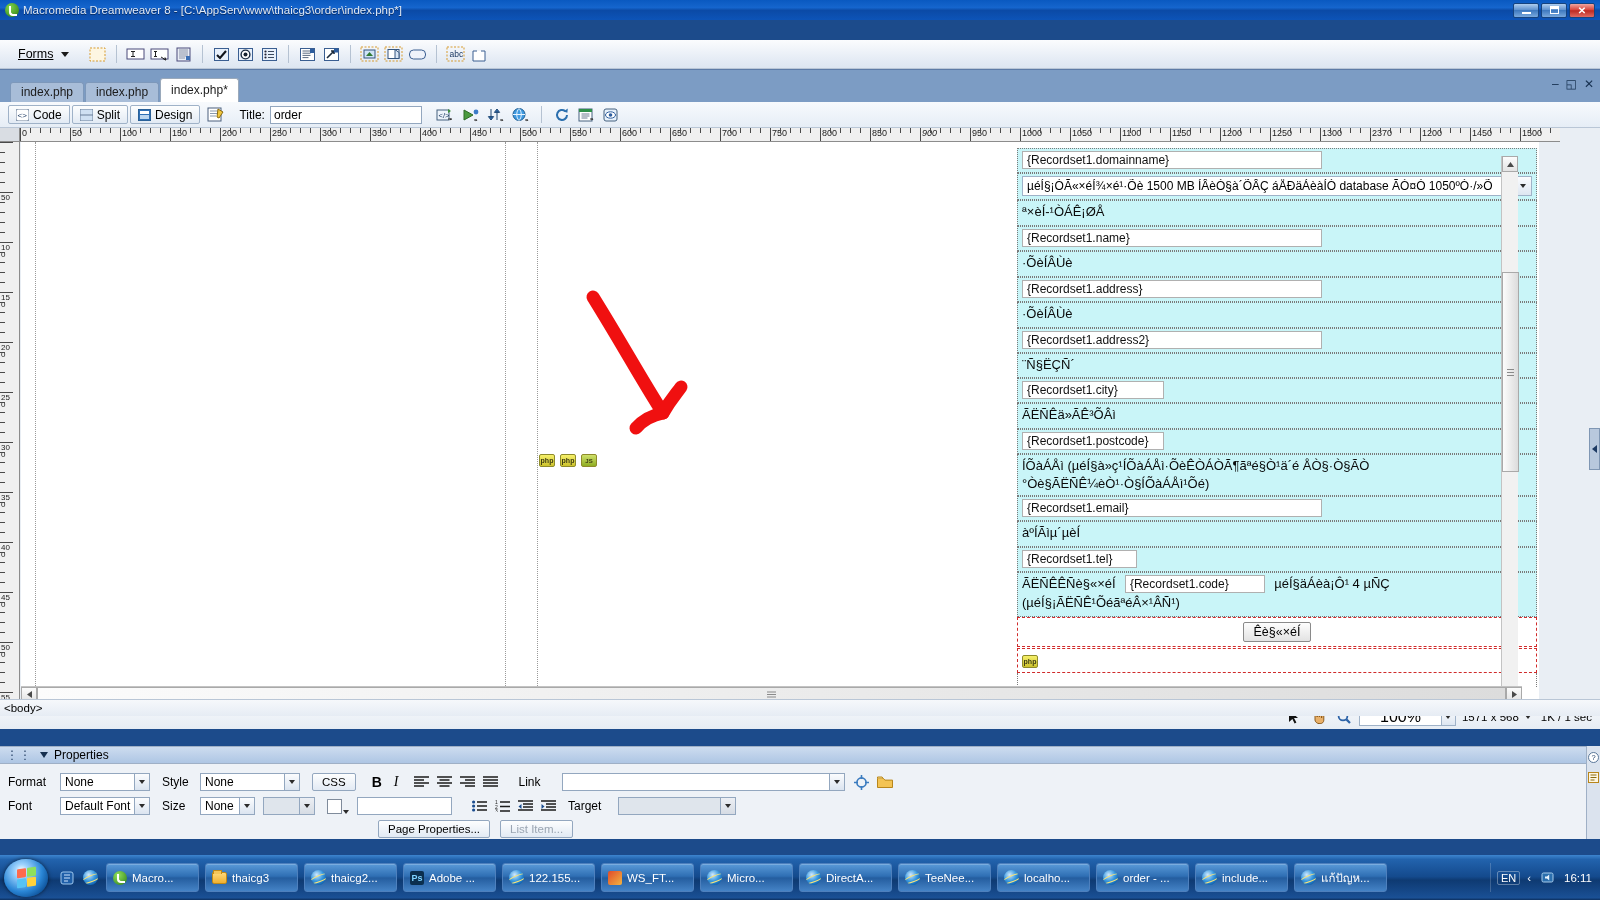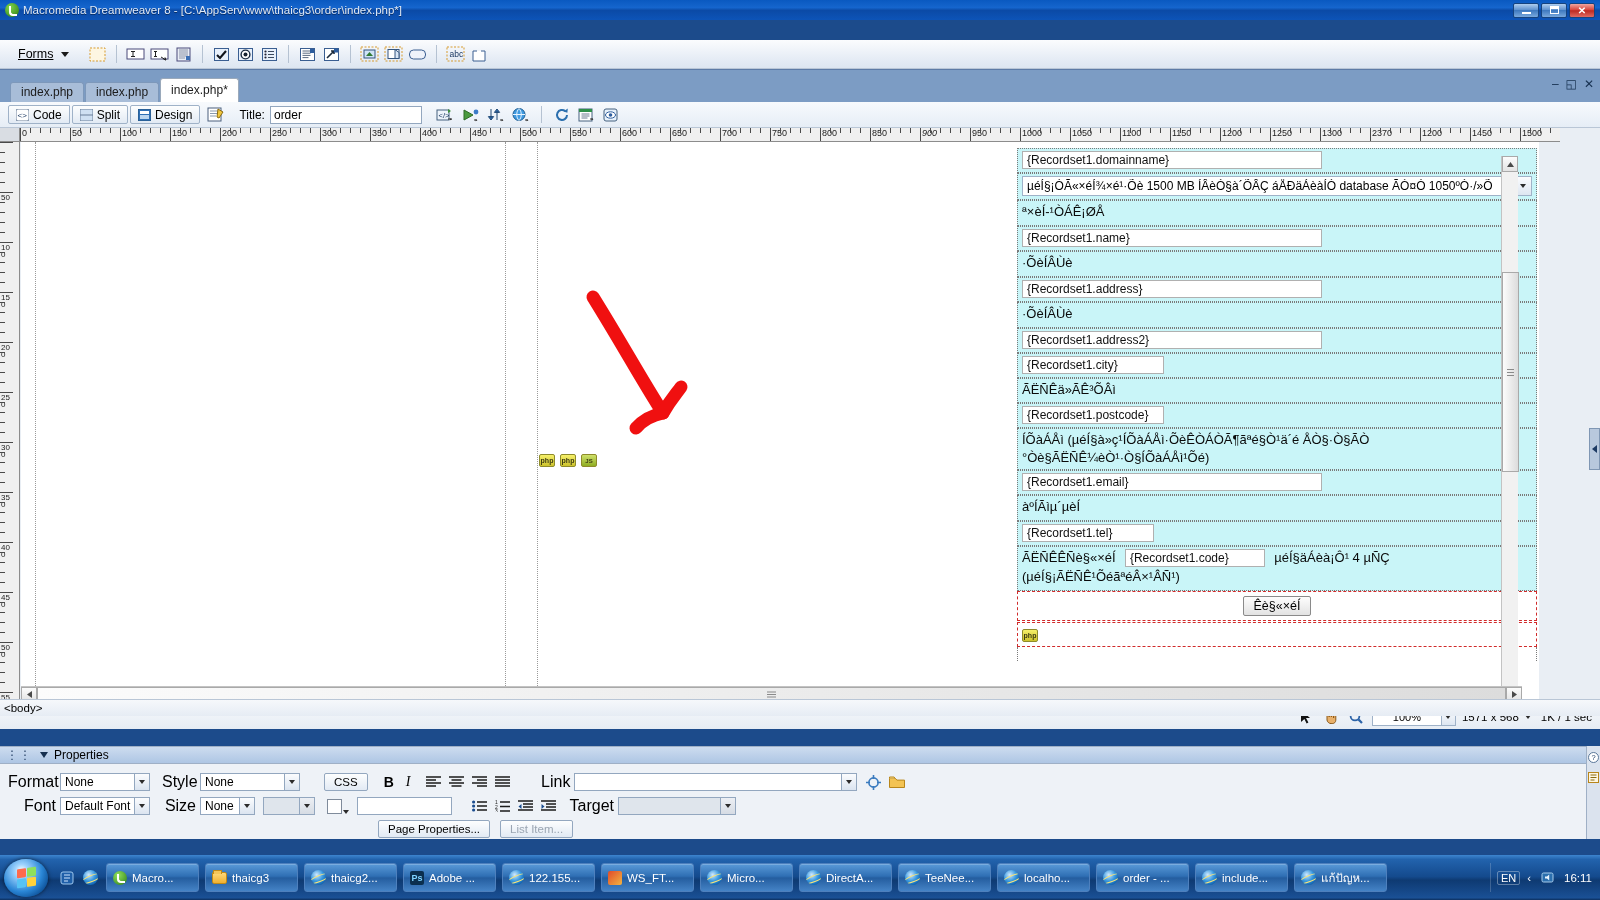--- a/index.html
+++ b/index.html
@@ -126,33 +126,33 @@
   .grip{width:7px;height:1px;background:#8a8a8a;margin:1px 0;}
 
   
   .tagbar{position:absolute;left:0;top:729px;width:1600px;height:17px;
     background:linear-gradient(to bottom,#f6f8fb,#e6ecf4);border-top:1px solid #b9c6d6;
     display:flex;align-items:center;padding-left:4px;font-size:11.5px;}
   .statusbar{position:absolute;left:0;top:704px;width:1600px;height:25px;
     background:linear-gradient(to bottom,#f6f8fb,#e6ecf4);border-top:1px solid #b9c6d6;
     display:flex;align-items:center;justify-content:flex-end;padding-right:8px;gap:6px;font-size:11.5px;}
   .zoomsel{display:flex;align-items:center;border:1px solid #9fb2c8;background:#fff;height:17px;}
-  .zoomsel .t{padding:0 20px;font-size:11px;}
+  .zoomsel .t{padding:0 20px;font-size:16px;}
   .zoomsel .a{width:14px;height:15px;border-left:1px solid #9fb2c8;background:linear-gradient(to bottom,#fbfcfe,#dde6f1);display:flex;align-items:center;justify-content:center;}
 
   
   .propwrap{position:absolute;left:0;top:746px;width:1600px;height:93px;background:#e8edf4;
     border-top:1px solid #9fb0c6;}
   .prop-head{height:17px;background:linear-gradient(to bottom,#cddcef,#aec6e4);
     display:flex;align-items:center;padding-left:6px;font-size:12px;border-bottom:1px solid #9fb0c6;}
   .prop-head .tri{width:0;height:0;border-left:4px solid transparent;border-right:4px solid transparent;
     border-top:6px solid #16304f;margin:0 6px 0 8px;}
   .prop-body{position:relative;height:75px;background:#eef2f7;}
   .prow{position:absolute;display:flex;align-items:center;gap:4px;}
-  .plabel{font-size:16px;text-align:right;}
+  .plabel{font-size:12px;text-align:left;}
   .pcombo{display:flex;align-items:center;border:1px solid #93a7bf;background:#fff;height:18px;}
   .pcombo .t{padding:0 4px;font-size:12px;white-space:nowrap;overflow:hidden;}
   .pcombo .a{width:15px;height:16px;flex:none;border-left:1px solid #93a7bf;
     background:linear-gradient(to bottom,#fbfcfe,#dbe4f0);display:flex;align-items:center;justify-content:center;}
   .pcombo.dis{background:#dfe5ec;}
   .pcombo.dis .a{background:linear-gradient(to bottom,#eceff4,#d6dce4);}
   .pbtn{border:1px solid #93a7bf;border-radius:2px;background:linear-gradient(to bottom,#fdfefe,#e2eaf4);
     font-size:11.5px;padding:2px 9px;}
   .pbtn.dis{color:#9aa5b2;}
   .ficon{width:19px;height:17px;display:flex;align-items:center;justify-content:center;}
@@ -719,34 +719,35 @@
           <span class="dyn-field" style="width:300px">{Recordset1.name}</span>
         </div>
         <div class="tbl-row thai">·ÕèÍÂÙè</div>
         <div class="tbl-row">
           <span class="dyn-field" style="width:300px">{Recordset1.address}</span>
         </div>
         <div class="tbl-row thai">·ÕèÍÂÙè</div>
         <div class="tbl-row">
           <span class="dyn-field" style="width:300px">{Recordset1.address2}</span>
         </div>
+        <div class="tbl-row thai">¨Ñ§ËÇÑ´</div>
         <div class="tbl-row">
           <span class="dyn-field" style="width:142px">{Recordset1.city}</span>
         </div>
         <div class="tbl-row thai">ÃËÑÊä»ÃÊ³ÕÂì</div>
         <div class="tbl-row">
           <span class="dyn-field" style="width:142px">{Recordset1.postcode}</span>
         </div>
         <div class="tbl-row thai" style="line-height:1.35">ÍÕàÁÅì (µéÍ§à»ç¹ÍÕàÁÅì·ÕèÊÒÁÒÃ¶ãªé§Ò¹ä´é ÅÒ§·Ò§ÃÒ °Òè§ÃËÑÊ¼èÒ¹·Ò§ÍÕàÁÅì¹Õé)</div>
         <div class="tbl-row">
           <span class="dyn-field" style="width:300px">{Recordset1.email}</span>
         </div>
         <div class="tbl-row thai">àºÍÃìµ´µèÍ</div>
         <div class="tbl-row">
-          <span class="dyn-field" style="width:132px">{Recordset1.tel}</span>
+          <span class="dyn-field" style="width:115px">{Recordset1.tel}</span>
         </div>
         <div class="tbl-row">
           <span class="thai">ÃËÑÊÊÑè§«×éÍ</span>
           <span class="dyn-field" style="width:140px;margin:0 6px">{Recordset1.code}</span>
           <span class="thai">µéÍ§äÁèà¡Ô¹ 4 µÑÇ</span>
           <div class="thai">(µéÍ§¡ÃËÑÊ¹ÕéãªéÂ×¹ÂÑ¹)</div>
         </div>
         <div class="formzone">
           <div style="text-align:center">
             <span class="sub-btn">Êè§«×éÍ</span>
@@ -848,21 +849,21 @@
               <span class="arrow-s"></span>
             </span>
         </div>
         <span class="plabel" style="width:34px;margin-left:8px">Style</span>
         <div class="pcombo" style="width:100px">
           <span class="t" style="flex:1">None</span>
           <span class="a">
               <span class="arrow-s"></span>
             </span>
         </div>
-        <span class="pbtn" style="margin-left:20px">CSS</span>
+        <span class="pbtn" style="margin-left:8px">CSS</span>
         <b style="margin-left:12px;font-size:14px">B</b>
         <i style="margin-left:8px;font-size:14px;font-family:'Liberation Serif',serif">I</i>
         <span class="ficon" style="margin-left:10px">
           <svg width="15" height="12">
               <path d="M0 1h15M0 4h10M0 7h15M0 10h10" stroke="#1b1b1b" stroke-width="1.6"></path>
             </svg>
           </span>
         <span class="ficon">
           <svg width="15" height="12">
               <path d="M0 1h15M2.5 4h10M0 7h15M2.5 10h10" stroke="#1b1b1b" stroke-width="1.6"></path>

